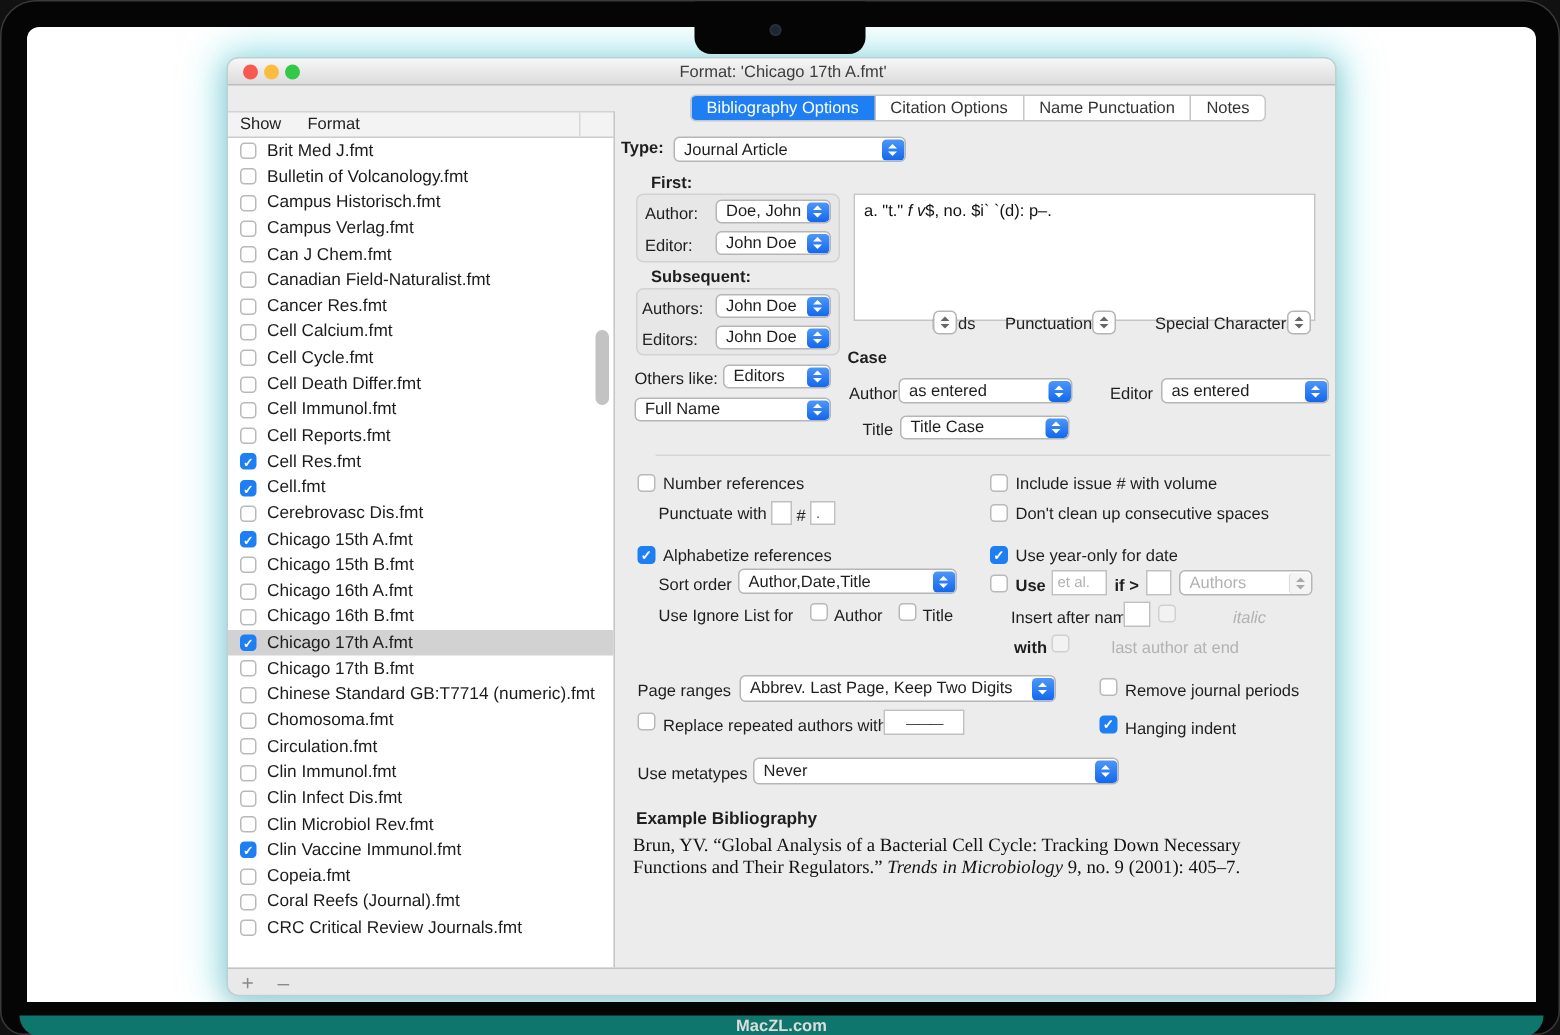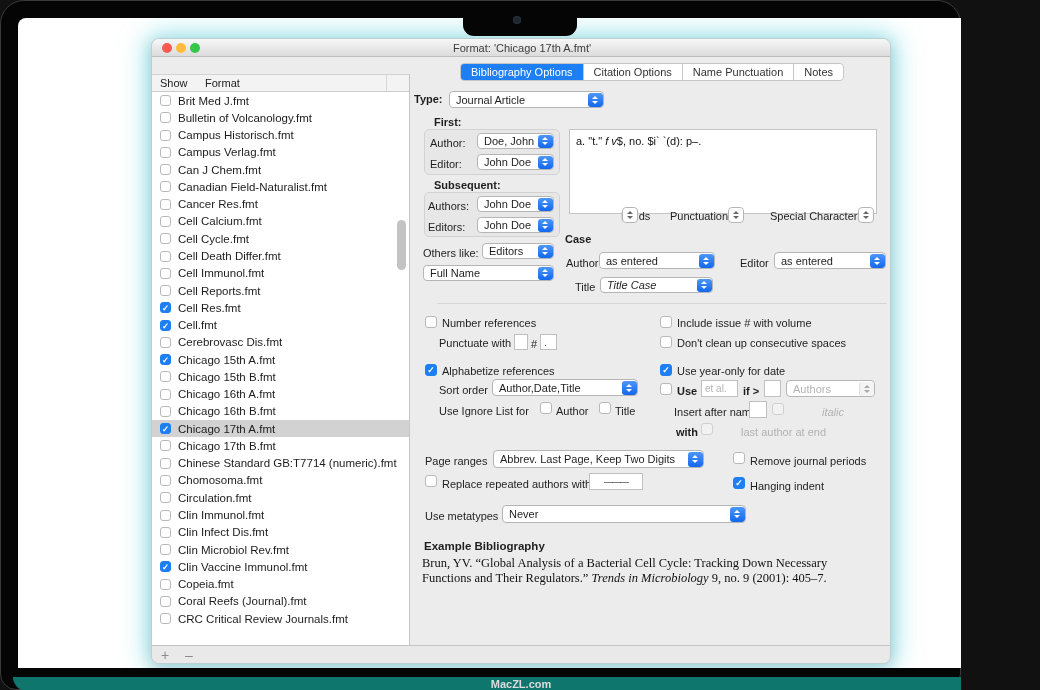--- a/index.html
+++ b/index.html
@@ -1,17 +1,17 @@
 <!DOCTYPE html>
 <html><head>
 <meta charset="utf-8">
 <style>
   html,body{margin:0;padding:0;background:#111;}
   *{box-sizing:border-box;}
-  .stage{position:relative;width:961px;height:690px;overflow:hidden;
+  .stage{position:relative;width:1040px;height:690px;overflow:hidden;
          font-family:"Liberation Sans",sans-serif;-webkit-font-smoothing:antialiased;}
   
   .laptop{position:absolute;inset:0;background:#050505;border:1px solid #3a3a3a;
           border-radius:24px 24px 16px 16px;}
   .screen{position:absolute;left:17px;top:17px;width:1006px;height:650px;
           background:#ffffff;border-radius:8px 8px 0 0;overflow:hidden;}
   .notch{position:absolute;left:462px;top:0;width:114px;height:35px;background:#050505;
          border-radius:0 0 11px 11px;z-index:40;}
   .camera{position:absolute;left:50px;top:15px;width:8px;height:8px;border-radius:50%;
           background:#20262e;box-shadow:inset 0 0 2px #39495a;}
@@ -340,21 +340,21 @@
         </div>
         <span class="lbl" style="left:588px;top:218px;">Editor</span>
         <div class="popup" style="left:622px;top:213px;width:112px;height:17px;">
           <span class="pl">as entered</span>
           <span class="pstep">
               <i class="up"></i>
               <i class="dn"></i>
             </span>
         </div>
         <span class="lbl" style="left:423px;top:242px;">Title</span>
-        <div class="popup" style="left:448px;top:238px;width:113px;height:16px;font-style:italic;">
+        <div class="popup" style="left:448px;top:238px;width:113px;height:16px;">
           <span class="pl">Title Case</span>
           <span class="pstep">
               <i class="up"></i>
               <i class="dn"></i>
             </span>
         </div>
         <div class="hr" style="left:285px;top:264px;width:450px;"></div>
 
         <span class="cb" style="left:273px;top:277px;"></span>
         <span class="lbl" style="left:290px;top:278px;">Number references</span>

